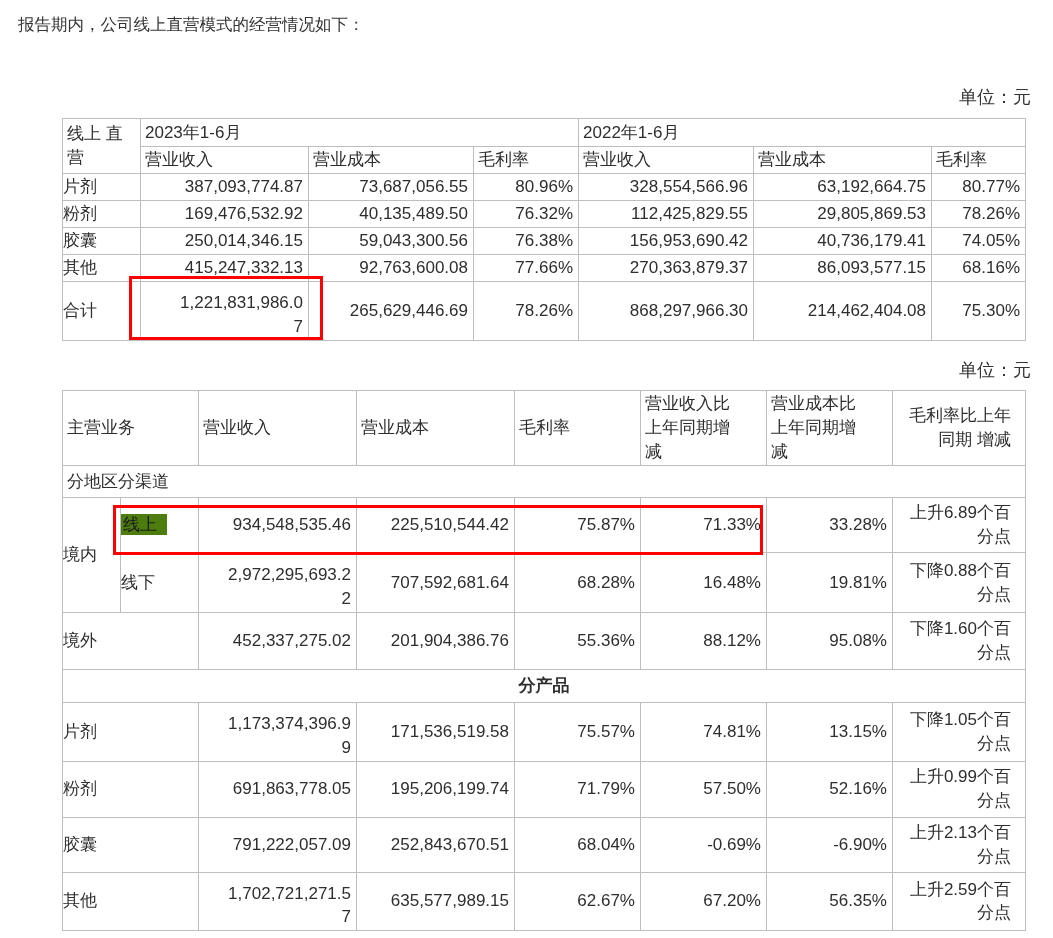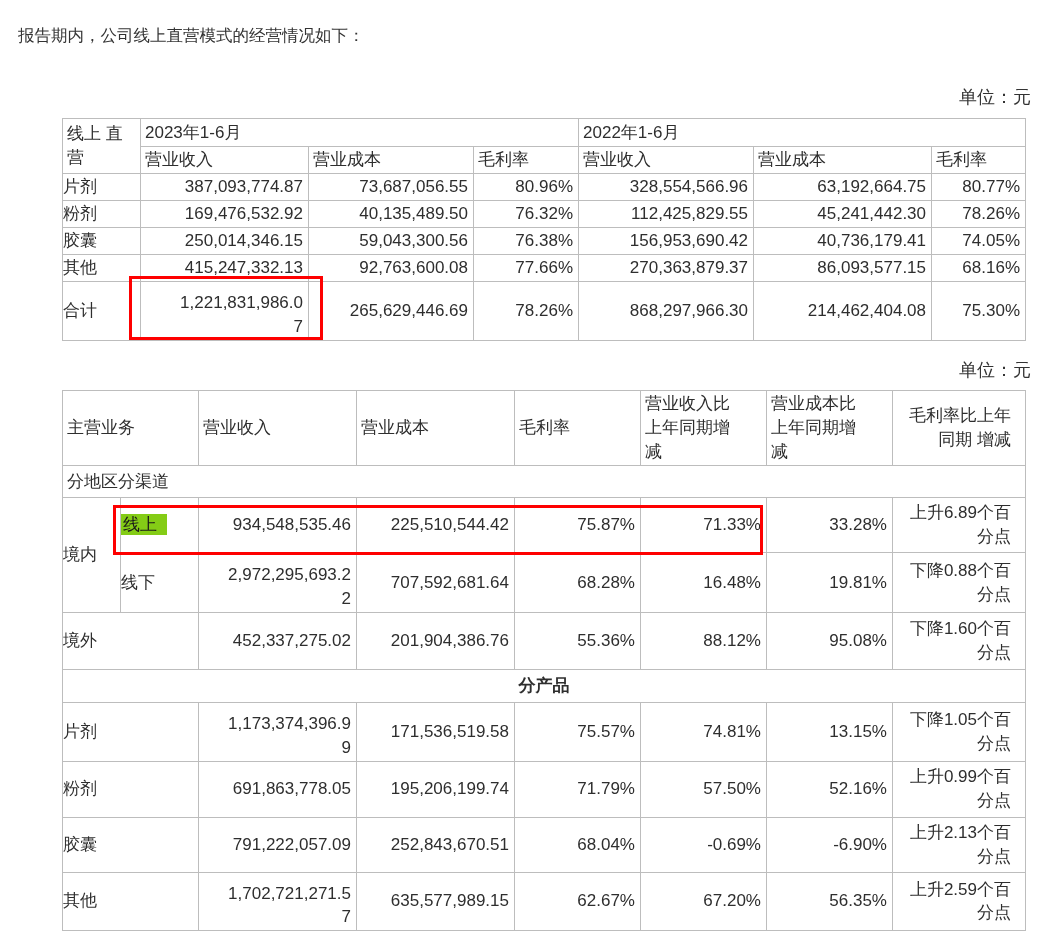--- a/index.html
+++ b/index.html
@@ -1,20 +1,20 @@
 <!DOCTYPE html>
 <html><head>
 <meta charset="utf-8">
 <style>
   html,body{margin:0;padding:0;}
   body{
     width:1053px;height:938px;background:#ffffff;position:relative;overflow:hidden;
     font-family:"Liberation Sans","DejaVu Sans",sans-serif;color:#2e2e2e;
   }
-  .intro{position:absolute;left:18px;top:25px;font-size:16.5px;color:#333;}
+  .intro{position:absolute;left:18px;top:14px;font-size:16.5px;color:#333;}
   .unit{position:absolute;right:22px;font-size:18px;color:#333;}
   #unit1{top:85px}
   #unit2{top:358px}
   .twrap{position:absolute;left:62px;width:963px;}
   #t1wrap{top:118px}
   #t2wrap{top:390px}
   table{border-collapse:collapse;table-layout:fixed;width:963px;font-size:17px;line-height:1.4;}
   th,td{
     border:1px solid #bdbdbd;font-weight:normal;vertical-align:middle;
     padding:1px 4px;box-sizing:border-box;overflow:hidden;text-align:left;
@@ -38,21 +38,21 @@
   #t2 tr.s1{height:32px}
   #t2 tr.online{height:55px}
   #t2 tr.offline{height:60px}
   #t2 tr.overseas{height:57px}
   #t2 tr.s2{height:33px}
   #t2 tr.p1{height:57px}
   #t2 tr.p2{height:56px}
   #t2 tr.p3{height:55px}
   #t2 tr.p4{height:57px}
   .redbox{position:absolute;border:3px solid #fe0000;pointer-events:none;}
-  .hl{background:#84cc16;padding:1px 10px 1px 2px;color:#1a1a1a;}
+  .hl{background:#4d7c0f;padding:1px 10px 1px 2px;color:#1a1a1a;}
 </style>
 </head>
 <body>
 
 <div class="intro">报告期内，公司线上直营模式的经营情况如下：</div>
 <div class="unit" id="unit1">单位：元</div>
 <div class="unit" id="unit2">单位：元</div>
 
 <div class="twrap" id="t1wrap">
   <table id="t1">
@@ -87,21 +87,21 @@
         <td class="num">328,554,566.96</td>
         <td class="num">63,192,664.75</td>
         <td class="num">80.77%</td>
       </tr>
       <tr class="d">
         <td class="lbl">粉剂</td>
         <td class="num">169,476,532.92</td>
         <td class="num">40,135,489.50</td>
         <td class="num">76.32%</td>
         <td class="num">112,425,829.55</td>
-        <td class="num">45,241,442.30</td>
+        <td class="num">29,805,869.53</td>
         <td class="num">78.26%</td>
       </tr>
       <tr class="d">
         <td class="lbl">胶囊</td>
         <td class="num">250,014,346.15</td>
         <td class="num">59,043,300.56</td>
         <td class="num">76.38%</td>
         <td class="num">156,953,690.42</td>
         <td class="num">40,736,179.41</td>
         <td class="num">74.05%</td>

